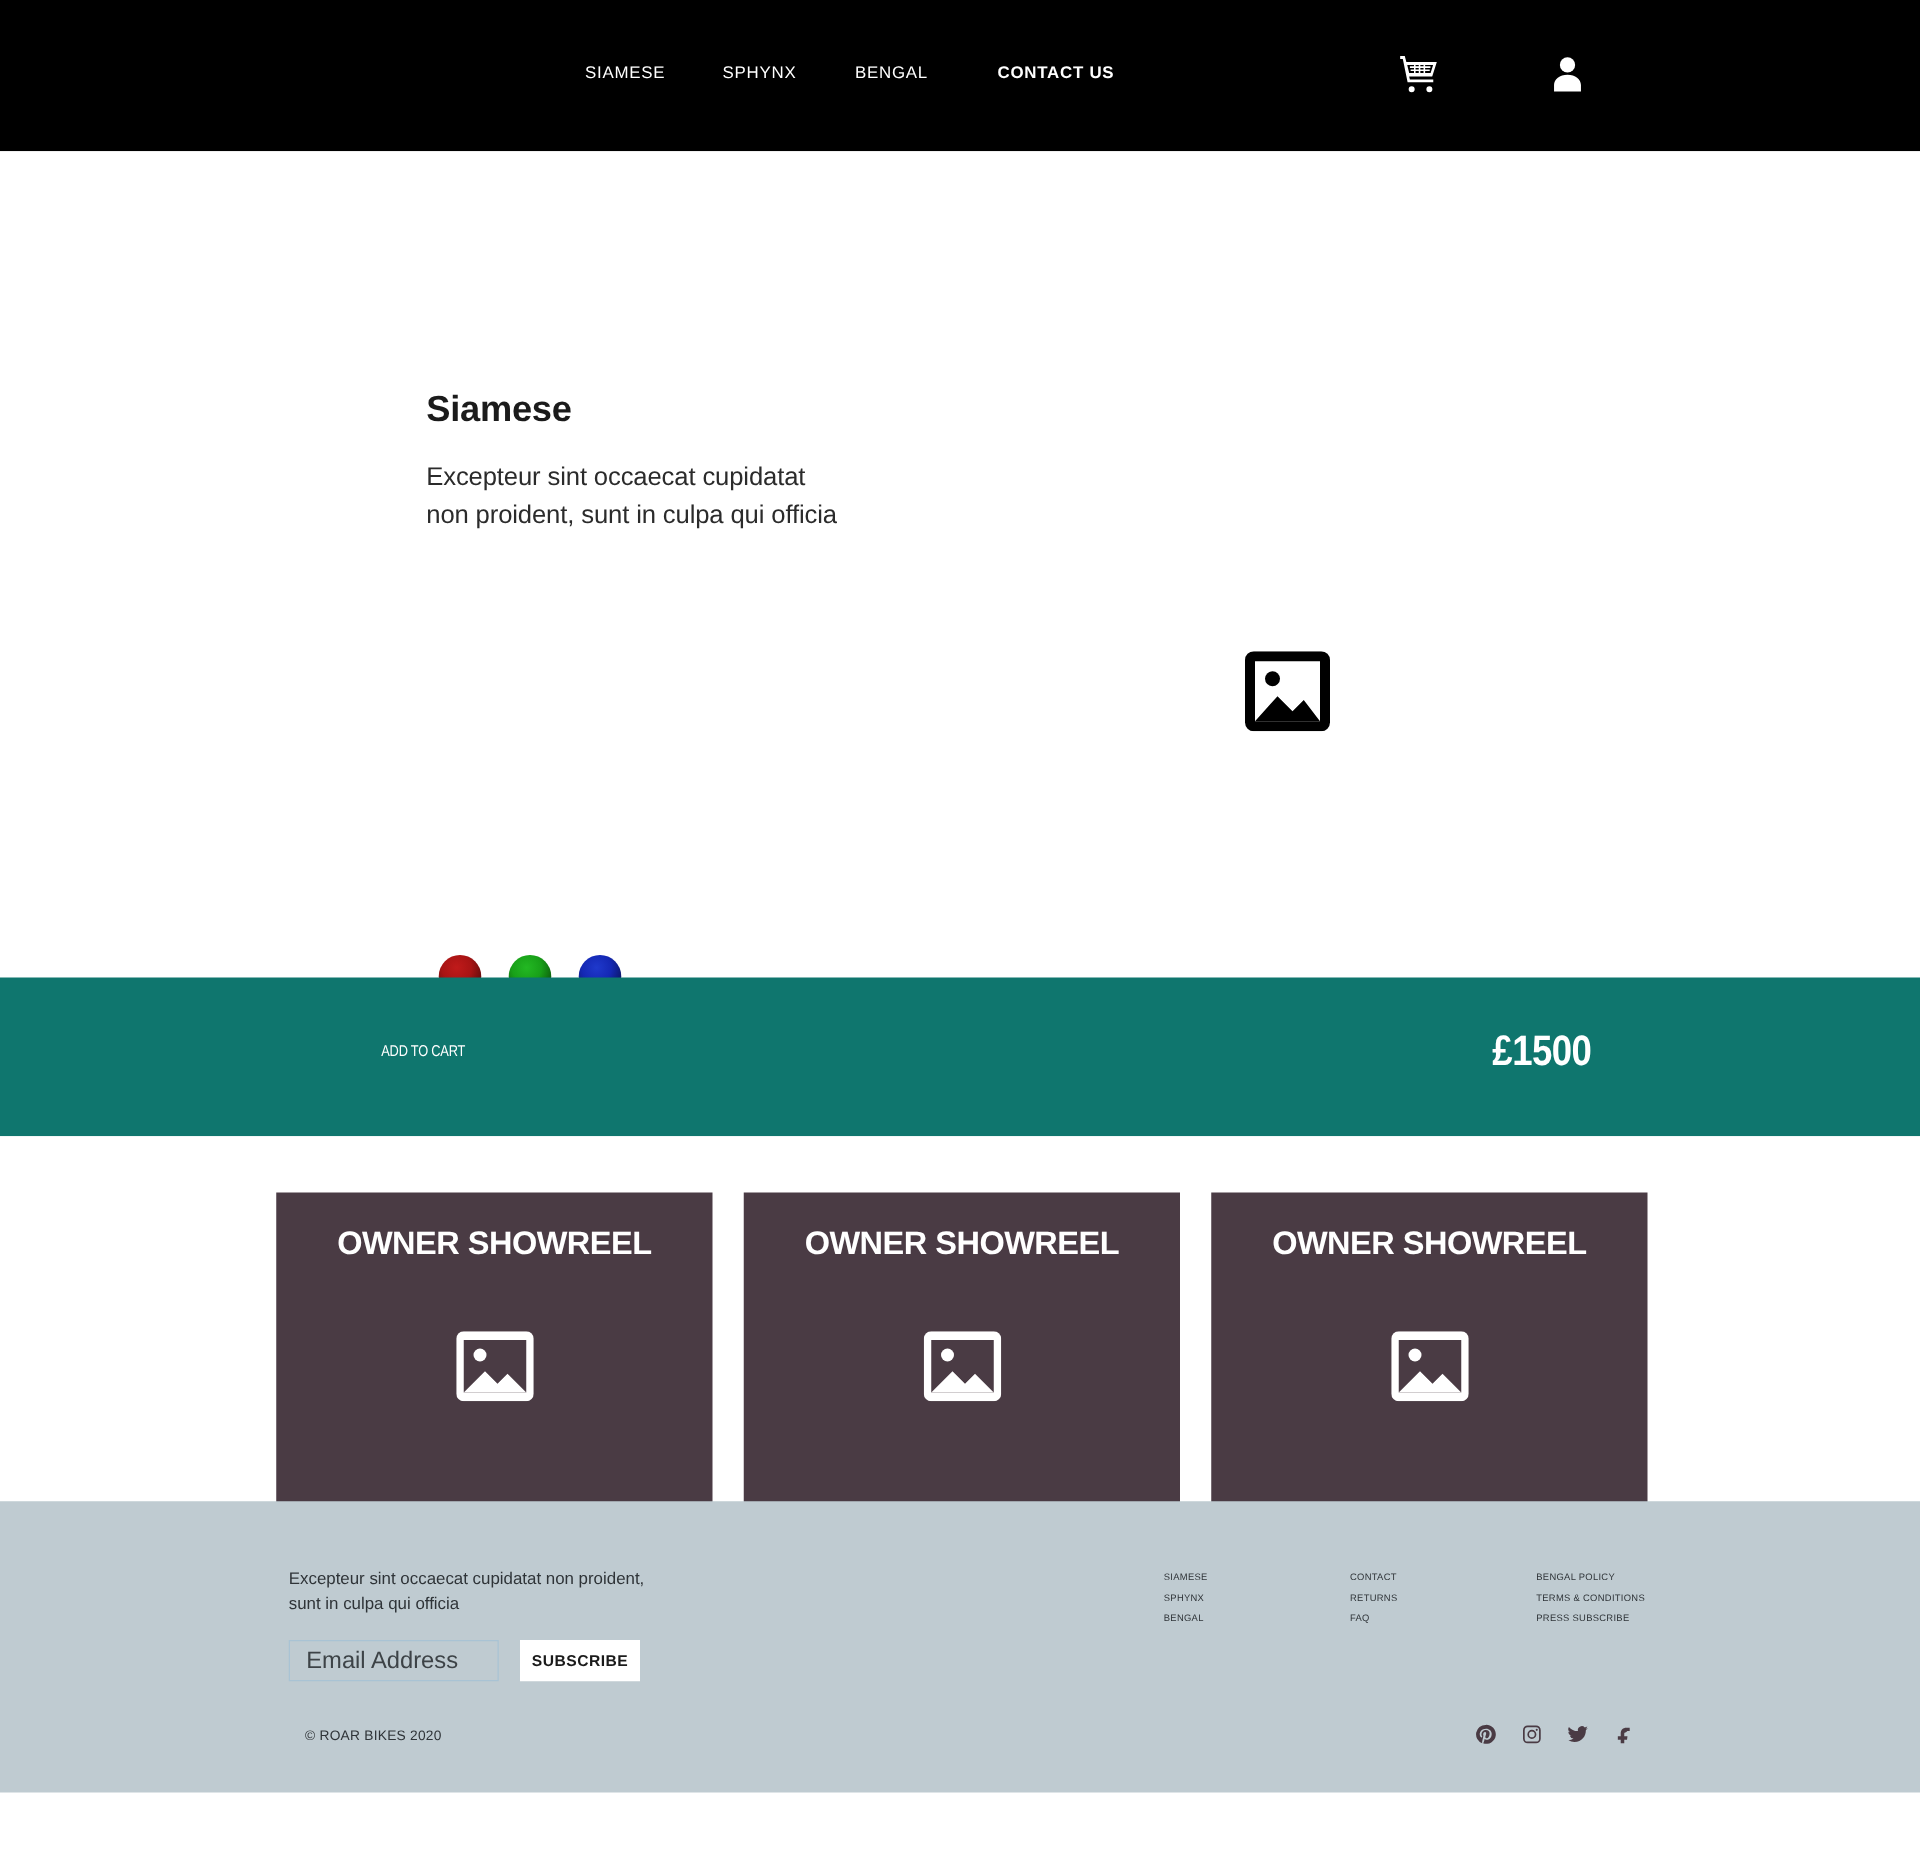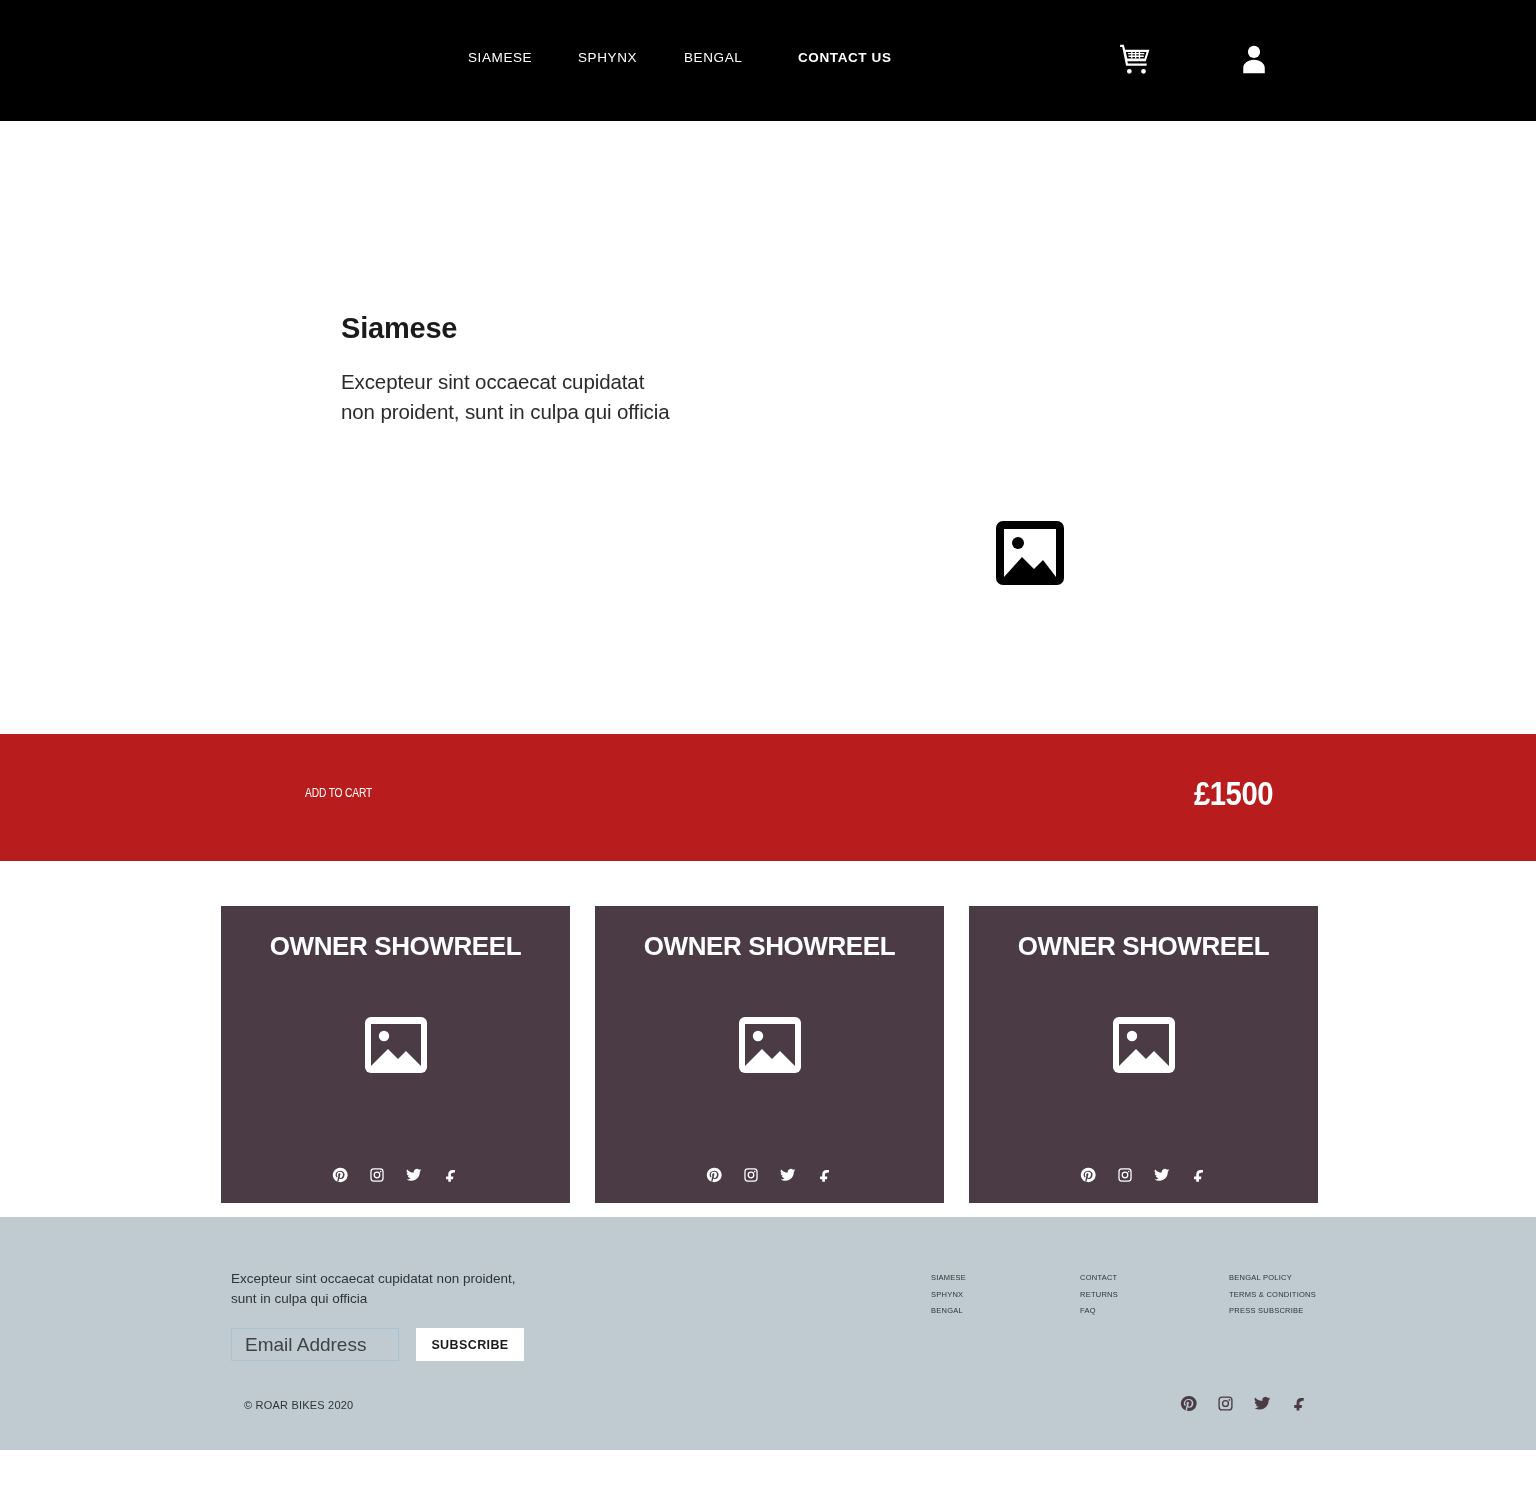--- a/index.html
+++ b/index.html
@@ -118,21 +118,22 @@
     border-radius: 50%;
     cursor: pointer;
     display: block;
   }
 
   
   .cart-bar {
     position: relative;
     width: 1536px;
     height: 127px;
-    background: #b91c1c;
+    background: #0f766e;
+    margin-top: 48px;
   }
   .add-to-cart {
     position: absolute;
     left: 305px;
     top: 52px;
     color: #ffffff;
     font-size: 12.5px;
     letter-spacing: -0.2px;
     background: none;
     border: none;
@@ -152,21 +153,21 @@
     letter-spacing: -0.5px;
     font-family: "Liberation Sans Narrow", "Liberation Sans", sans-serif;
     transform: scaleX(0.86);
     transform-origin: right center;
   }
 
   
   .showreel-section {
     position: relative;
     width: 1536px;
-    height: 356px;
+    height: 292px;
     background: #ffffff;
     padding-left: 32px;
   }
   .showreel-row {
     position: absolute;
     left: 221px;
     top: 45px;
     display: flex;
     gap: 25px;
   }
@@ -246,21 +247,21 @@
     border: 1px solid #a9c3d4;
     padding: 0 13px;
     font-size: 19px;
     color: #a21caf;
     font-family: "Liberation Sans", sans-serif;
     outline: none;
   }
   .email-input::placeholder { color: #3d4347; opacity: 1; }
   .subscribe-btn {
     margin-left: 17px;
-    width: 108px;
+    width: 96px;
     height: 33px;
     background: #ffffff;
     border: none;
     font-size: 12.5px;
     font-weight: bold;
     letter-spacing: 0.4px;
     color: #1b1b1b;
     cursor: pointer;
     font-family: "Liberation Sans", sans-serif;
   }

